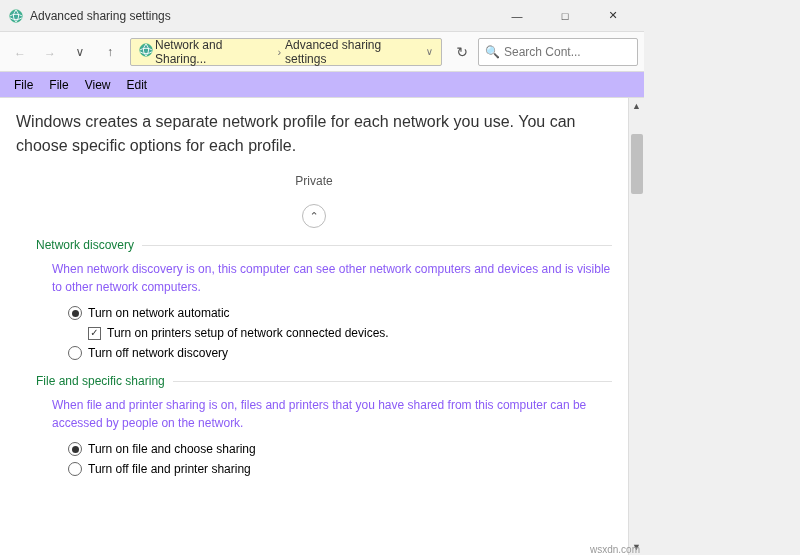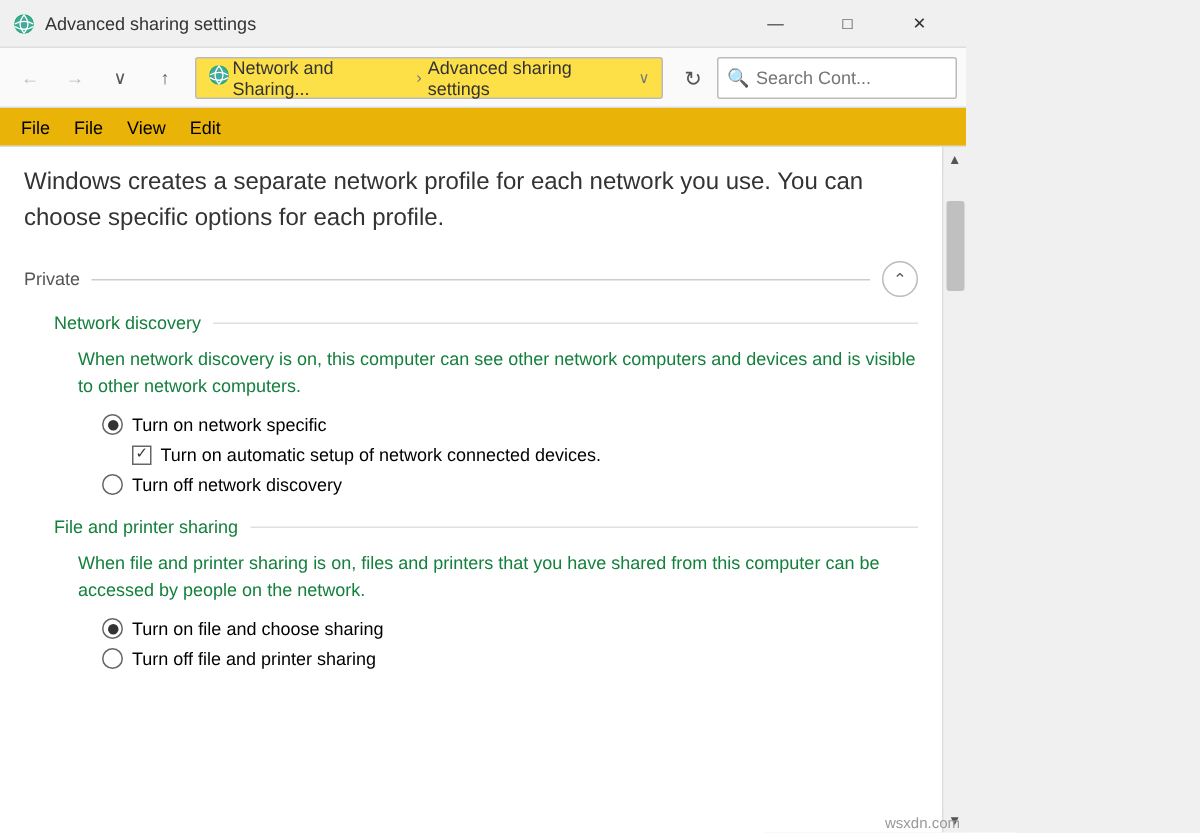--- a/index.html
+++ b/index.html
@@ -74,21 +74,21 @@
       justify-content: center;
       font-size: 12px;
       color: #555;
       border-radius: 2px;
     }
     .nav-btn.disabled { color: #bbb; cursor: default; }
 
     .address-field {
       flex: 1;
       height: 28px;
-      background: #fde047;
+      background: #fef9c3;
       border: 1px solid #bbb;
       border-radius: 2px;
       display: flex;
       align-items: center;
       padding: 0 8px;
       margin: 0 4px;
       font-size: 12px;
       gap: 4px;
     }
     .address-breadcrumb {
@@ -132,21 +132,21 @@
       outline: none;
       font-size: 12px;
       flex: 1;
       color: #999;
       background: transparent;
     }
 
     
     .menu-bar {
       height: 26px;
-      background: #eab308;
+      background: #c4b5fd;
       display: flex;
       align-items: center;
       padding: 0 6px;
       border-bottom: 1px solid #ddd;
     }
     .menu-item {
       padding: 4px 8px;
       font-size: 12px;
       cursor: pointer;
       border-radius: 2px;
@@ -207,20 +207,21 @@
 
     
     .section {
       margin-bottom: 16px;
     }
     .section-header {
       display: flex;
       align-items: center;
       gap: 8px;
       margin-bottom: 10px;
+      flex-direction: column;
     }
     .section-title {
       font-size: 12px;
       font-weight: normal;
       color: #555;
       white-space: nowrap;
     }
     .section-line {
       flex: 1;
       height: 1px;
@@ -253,21 +254,21 @@
       gap: 8px;
     }
     .subsection-title-line {
       flex: 1;
       height: 1px;
       background: #e0e0e0;
     }
 
     .description {
       font-size: 12px;
-      color: #15803d;
+      color: #8b5cf6;
       margin-left: 16px;
       margin-bottom: 10px;
       line-height: 1.5;
     }
 
     .options {
       margin-left: 32px;
     }
     .radio-option {
       display: flex;
@@ -405,38 +406,38 @@
         <div class="subsection">
           <div class="subsection-title">
             <span>Network discovery</span>
             <div class="subsection-title-line"></div>
           </div>
           <p class="description">When network discovery is on, this computer can see other network computers and devices and is visible to other network computers.</p>
           <div class="options">
 
             <label class="radio-option">
               <div class="radio-custom selected"></div>
-              <span>Turn on network specific</span>
+              <span>Turn on network automatic</span>
             </label>
 
             <label class="checkbox-option">
               <div class="checkbox-custom checked"></div>
-              <span>Turn on automatic setup of network connected devices.</span>
+              <span>Turn on printers setup of network connected devices.</span>
             </label>
 
             <label class="radio-option">
               <div class="radio-custom"></div>
               <span>Turn off network discovery</span>
             </label>
           </div>
         </div>
 
         <div class="subsection">
           <div class="subsection-title">
-            <span>File and printer sharing</span>
+            <span>File and specific sharing</span>
             <div class="subsection-title-line"></div>
           </div>
           <p class="description">When file and printer sharing is on, files and printers that you have shared from this computer can be accessed by people on the network.</p>
           <div class="options">
             <label class="radio-option">
               <div class="radio-custom selected"></div>
               <span>Turn on file and choose sharing</span>
             </label>
             <label class="radio-option">
               <div class="radio-custom"></div>

